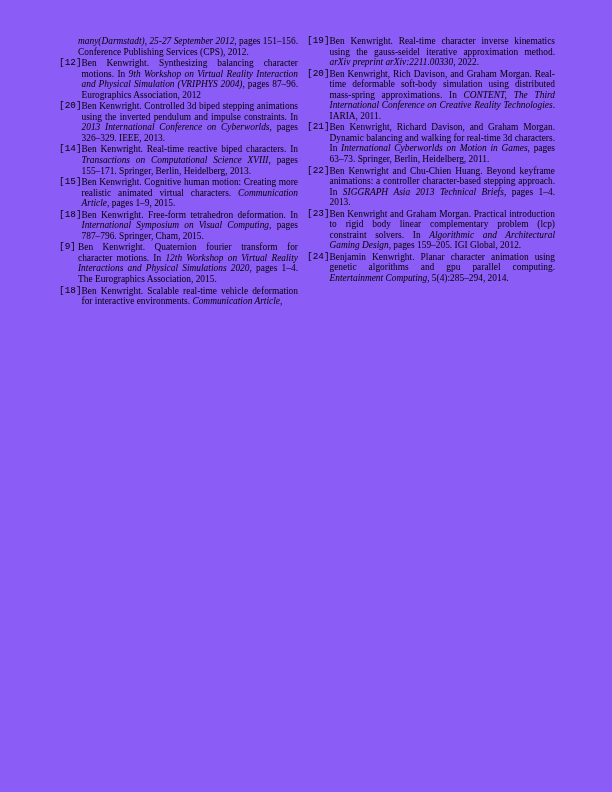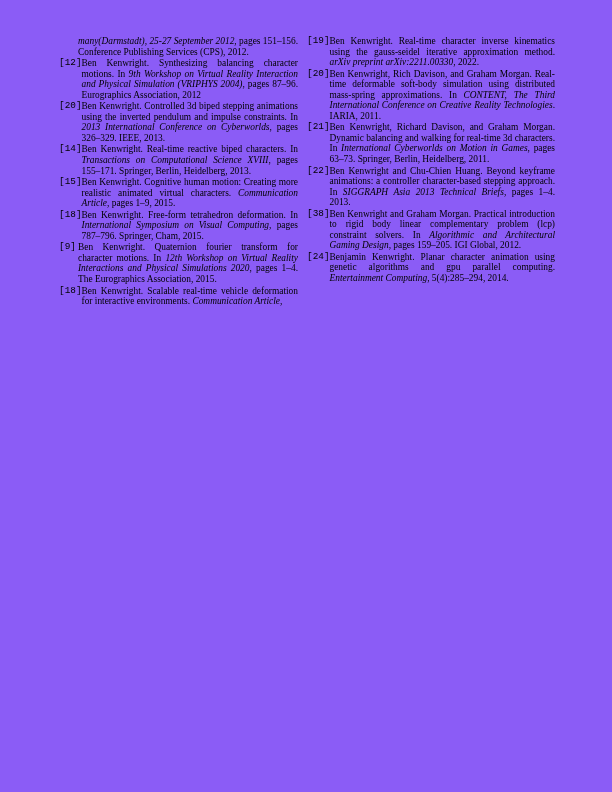--- a/index.html
+++ b/index.html
@@ -96,21 +96,21 @@
         </div>
         <div class="ref">
           <span class="ref-label">[21]</span>
           <span class="ref-text">Ben Kenwright, Richard Davison, and Graham Morgan. Dynamic balancing and walking for real-time 3d characters. In <i>International Cyberworlds on Motion in Games</i>, pages 63–73. Springer, Berlin, Heidelberg, 2011.</span>
         </div>
         <div class="ref">
           <span class="ref-label">[22]</span>
           <span class="ref-text">Ben Kenwright and Chu-Chien Huang. Beyond keyframe animations: a controller character-based stepping approach. In <i>SIGGRAPH Asia 2013 Technical Briefs</i>, pages 1–4. 2013.</span>
         </div>
         <div class="ref">
-          <span class="ref-label">[38]</span>
+          <span class="ref-label">[23]</span>
           <span class="ref-text">Ben Kenwright and Graham Morgan. Practical introduction to rigid body linear complementary problem (lcp) constraint solvers. In <i>Algorithmic and Architectural Gaming Design</i>, pages 159–205. IGI Global, 2012.</span>
         </div>
         <div class="ref">
           <span class="ref-label">[24]</span>
           <span class="ref-text">Benjamin Kenwright. Planar character animation using genetic algorithms and gpu parallel computing. <i>Entertainment Computing</i>, 5(4):285–294, 2014.</span>
         </div>
       </div>
   </div>
 </div>
 

